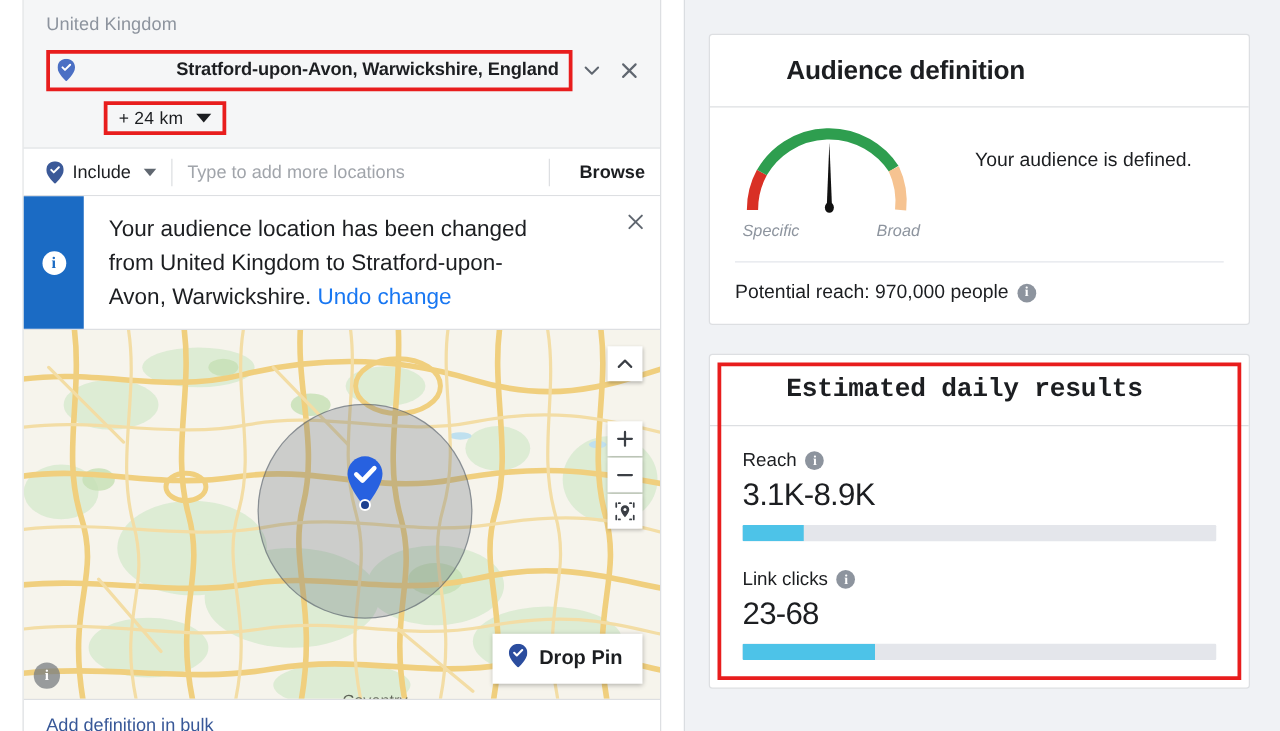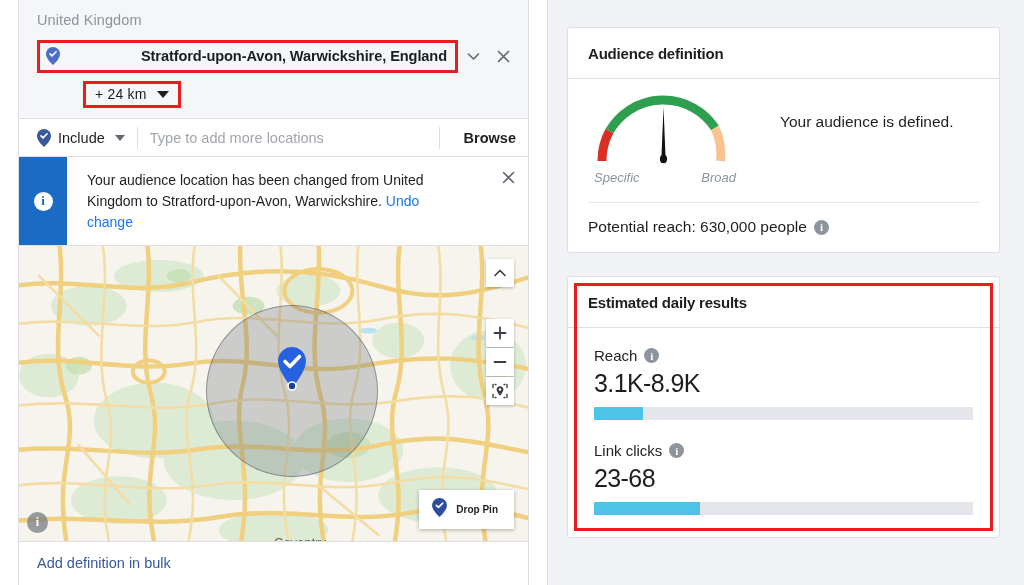--- a/index.html
+++ b/index.html
@@ -62,21 +62,21 @@
 
   
   .banner { display: flex; background: #ffffff; border-bottom: 1px solid #dddfe2; min-height: 82px; }
   .banner-icon-col { width: 48px; background: #1b6bc4; display: flex; align-items: center; justify-content: center; flex: none; }
   .info-circle {
     width: 19px; height: 19px; border-radius: 50%; background: #fff; color: #1b6bc4;
     font-size: 13px; font-weight: bold; display: flex; align-items: center; justify-content: center;
     font-family: "Liberation Serif", serif;
   }
   .banner-body { flex: 1; padding: 13px 6px 12px 20px; }
-  .banner-text { font-size: 14px; line-height: 1.5; color: #1c1e21; max-width: 360px; }
+  .banner-text { font-size: 18px; line-height: 1.5; color: #1c1e21; max-width: 360px; }
   .undo-link { color: #1877f2; cursor: pointer; }
   .banner-x { width: 40px; display: flex; align-items: flex-start; justify-content: center; padding-top: 13px; color: #606770; cursor: pointer; flex: none; }
 
   
   .map { position: relative; height: 296px; overflow: hidden; background: #f4f2e9; border-bottom: 1px solid #dddfe2; }
   .map-svg { position: absolute; inset: 0; width: 100%; height: 100%; display: block; }
   .map-label { position: absolute; font-size: 13px; color: #5d6257; font-family: "Liberation Sans", sans-serif; white-space: nowrap; }
 
   .radius-circle {
     position: absolute; border-radius: 50%;
@@ -87,34 +87,34 @@
   .mapctl {
     position: absolute; width: 28px; height: 28px; background: #ffffff;
     display: flex; align-items: center; justify-content: center;
     box-shadow: 0 1px 3px rgba(0,0,0,.28); cursor: pointer; color: #3b3f45;
   }
   .drop-pin-btn {
     position: absolute; right: 14px; bottom: 12px; background: #fff;
     display: flex; align-items: center; gap: 9px; padding: 8px 16px 8px 13px;
     box-shadow: 0 1px 4px rgba(0,0,0,.3); cursor: pointer;
   }
-  .drop-pin-label { font-size: 10px; font-weight: bold; color: #1c1e21; }
+  .drop-pin-label { font-size: 16px; font-weight: bold; color: #1c1e21; }
   .attrib {
     position: absolute; left: 8px; bottom: 8px; width: 21px; height: 21px; border-radius: 50%;
     background: rgba(120,125,130,.75); color: #fff; font-size: 12px; font-weight: bold;
     display: flex; align-items: center; justify-content: center; font-family: "Liberation Serif", serif;
   }
 
   .bulk-link { padding: 13px 0 0 18px; font-size: 14.5px; color: #385898; cursor: pointer; }
 
   
   .right-pane { position: relative; width: 476px; height: 585px; background: #f0f2f5; padding: 27px 0 0 0; }
   .card { background: #fff; border: 1px solid #dddfe2; border-radius: 3px; margin: 0 24px 0 19px; }
   .card-head { padding: 17px 20px 16px 20px; border-bottom: 1px solid #dddfe2; }
-  .card-title { font-size: 15px; font-weight: bold; color: #1c1e21; letter-spacing: -.2px; }
+  .card-title { font-size: 21px; font-weight: bold; color: #1c1e21; letter-spacing: -.2px; margin-left: 41px; }
   .card-body { padding: 14px 20px 16px 20px; }
 
   .gauge-row { display: flex; align-items: flex-start; }
   .gauge-col { width: 160px; flex: none; position: relative; }
   .gauge-svg { display: block; margin-left: 4px; }
   .gauge-ticks { display: flex; justify-content: space-between; width: 142px; margin: 3px 0 0 6px; font-style: italic; }
   .gauge-tick { font-size: 13px; color: #8d949e; }
   .aud-status { flex: 1; font-size: 15.5px; color: #1c1e21; line-height: 1.42; padding: 18px 0 0 32px; }
   .reach-divider { height: 1px; background: #e4e6eb; margin: 17px 0 0 0; }
   .reach-line { font-size: 15.5px; color: #1c1e21; padding-top: 15px; display: flex; align-items: center; gap: 7px; }
@@ -345,29 +345,29 @@
             </svg>
             <div class="gauge-ticks">
               <span class="gauge-tick">Specific</span>
               <span class="gauge-tick">Broad</span>
             </div>
           </div>
           <div class="aud-status">Your audience is defined.</div>
         </div>
         <div class="reach-divider"></div>
         <div class="reach-line">
-          <span>Potential reach: 630,000 people</span>
+          <span>Potential reach: 970,000 people</span>
           <span class="info-i">i</span>
         </div>
       </div>
     </div>
 
     <div class="card card-highlight" style="margin-top:23px;">
       <div class="red-outline"></div>
-      <div class="card-head" style="">
+      <div class="card-head" style="font-family:Liberation Mono, monospace;">
         <div class="card-title">Estimated daily results</div>
       </div>
       <div class="card-body" style="padding:16px 26px 22px 26px;">
 
         <div class="metric">
           <div class="metric-label">
             <span>Reach</span>
             <span class="info-i">i</span>
           </div>
           <div class="metric-value">3.1K-8.9K</div>

